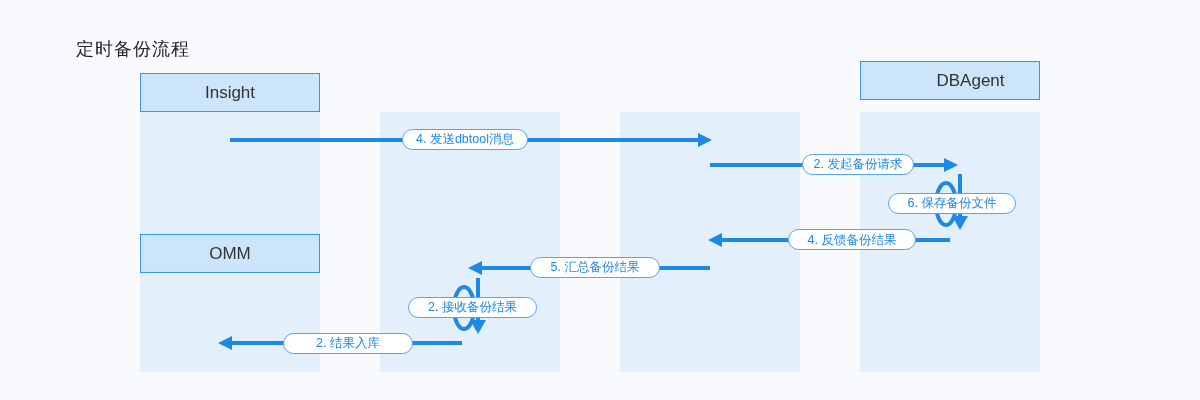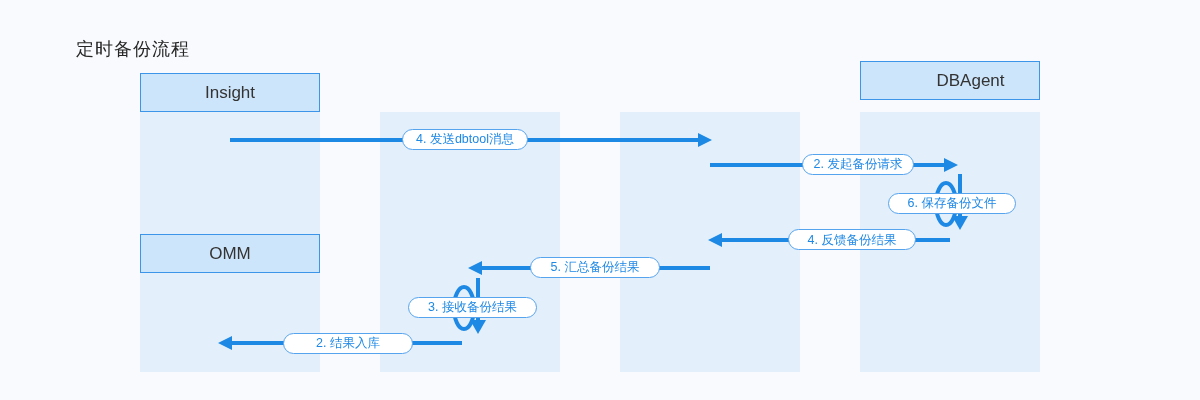--- a/index.html
+++ b/index.html
@@ -107,21 +107,21 @@
   <div class="msg-pill" style="left:530px;top:257px;width:130px;">
     <span>5. 汇总备份结果</span>
   </div>
 
   <svg class="self-loop" style="left:446px;top:276px;" width="46" height="64" viewBox="0 0 46 64">
     <ellipse cx="18" cy="32" rx="10" ry="21" fill="none" stroke="#1e88e5" stroke-width="4"></ellipse>
     <line x1="32" y1="2" x2="32" y2="46" stroke="#1e88e5" stroke-width="4"></line>
     <polygon points="24,44 40,44 32,58" fill="#1e88e5"></polygon>
   </svg>
   <div class="msg-pill" style="left:408px;top:297px;width:129px;">
-    <span>3. 接收备份结果</span>
+    <span>2. 接收备份结果</span>
   </div>
 
   <div class="msg-line" style="left:232px;top:341px;width:230px;"></div>
   <div class="msg-head-left" style="left:218px;top:336px;"></div>
   <div class="msg-pill" style="left:283px;top:333px;width:130px;">
     <span>2. 结果入库</span>
   </div>
 
 </div>
 

